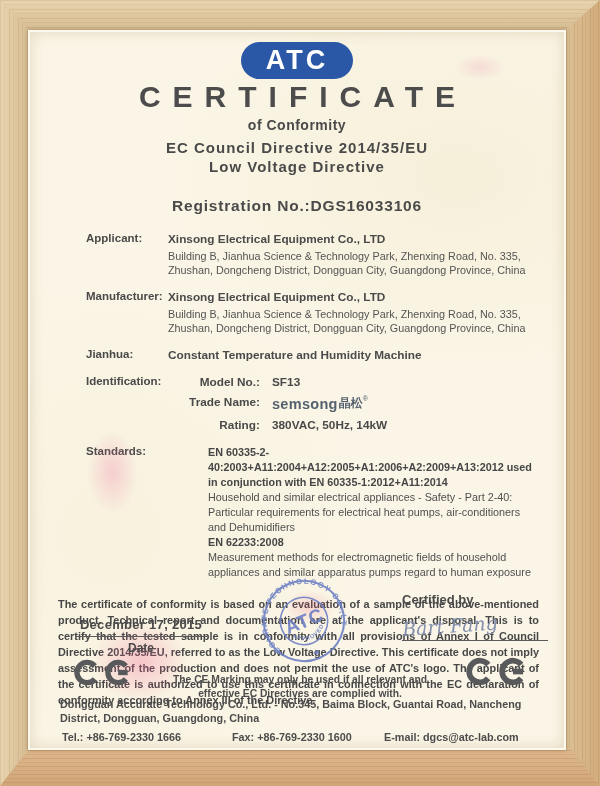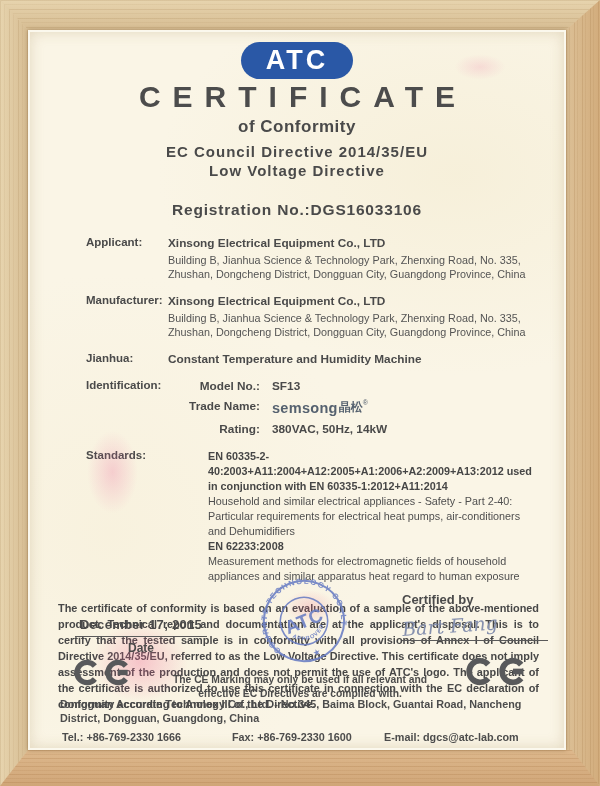--- a/index.html
+++ b/index.html
@@ -37,21 +37,21 @@
   .sm1{left:55px;top:395px;width:55px;height:90px;background:radial-gradient(ellipse at center, rgba(236,110,160,.28), rgba(0,0,0,0) 65%);}
   .sm2{left:55px;top:585px;width:110px;height:90px;background:radial-gradient(ellipse at center, rgba(240,100,150,.33), rgba(0,0,0,0) 62%);}
   .sm3{left:250px;top:555px;width:60px;height:40px;background:radial-gradient(ellipse at center, rgba(235,90,120,.22), rgba(0,0,0,0) 60%);}
   .sm4{left:420px;top:20px;width:60px;height:30px;background:radial-gradient(ellipse at center, rgba(236,110,160,.18), rgba(0,0,0,0) 60%);}
 
   
   .hdr{text-align:center;}
   .logo-pill{display:inline-block;margin-top:10px;background:#2a58a6;color:#ffffff;border-radius:20px;
       width:112px;height:37px;line-height:37px;font-weight:bold;font-size:27px;letter-spacing:3px;}
   .cert-title{font-size:30px;font-weight:bold;letter-spacing:12px;padding-left:12px;color:#4c4c4c;margin-top:1px;}
-  .subtitle{font-size:17px;font-weight:bold;margin-top:3px;letter-spacing:.5px;}
+  .subtitle{font-size:14px;font-weight:bold;margin-top:3px;letter-spacing:.5px;}
   .directive{font-size:15px;font-weight:bold;letter-spacing:1px;margin-top:6px;}
   .directive2{font-size:15px;font-weight:bold;letter-spacing:1px;margin-top:2px;}
   .regno{font-size:15.5px;font-weight:bold;letter-spacing:.8px;margin-top:22px;}
 
   
   .rows{margin-top:17px;padding-left:8px;}
   .row{display:grid;grid-template-columns:82px 1fr;padding:0 23px 0 48px;margin-bottom:13px;}
   .lbl{font-weight:bold;font-size:11.5px;}
   .val-name{font-weight:bold;font-size:11.8px;}
   .val-addr{font-size:10.8px;line-height:14px;margin-top:3px;color:#545454;}
@@ -159,21 +159,21 @@
       </div>
     </div>
 
     <div class="row">
       <div class="lbl">Standards:</div>
       <div>
         <div class="std-line std-bold">EN 60335-2-40:2003+A11:2004+A12:2005+A1:2006+A2:2009+A13:2012 used in conjunction with EN 60335-1:2012+A11:2014</div>
         <div class="std-line">Household and similar electrical appliances - Safety - Part 2-40:</div>
         <div class="std-line">Particular requirements for electrical heat pumps, air-conditioners and Dehumidifiers</div>
         <div class="std-line std-bold">EN 62233:2008</div>
-        <div class="std-line">Measurement methods for electromagnetic fields of household appliances and similar apparatus heat regard to human exposure</div>
+        <div class="std-line">Measurement methods for electromagnetic fields of household appliances and similar apparatus pumps regard to human exposure</div>
       </div>
     </div>
   </div>
 
   <div class="body-par">The certificate of conformity is based on an evaluation of a sample of the above-mentioned product. Technical report and documentation are at the applicant's disposal. This is to certify that the tested sample is in conformity with all provisions of Annex I of Council Directive 2014/35/EU, referred to as the Low Voltage Directive. This certificate does not imply assessment of the production and does not permit the use of ATC's logo. The applicant of the certificate is authorized to use this certificate in connection with the EC declaration of conformity according to Annex III of the Directive.</div>
 
   <div class="stamp-wrap">
     <svg viewBox="0 0 140 140" width="92" height="92">
       <circle cx="70" cy="70" r="61" fill="none" stroke="#6d80c4" stroke-width="3.2"></circle>
       <circle cx="70" cy="70" r="36" fill="none" stroke="#6d80c4" stroke-width="2.4"></circle>

